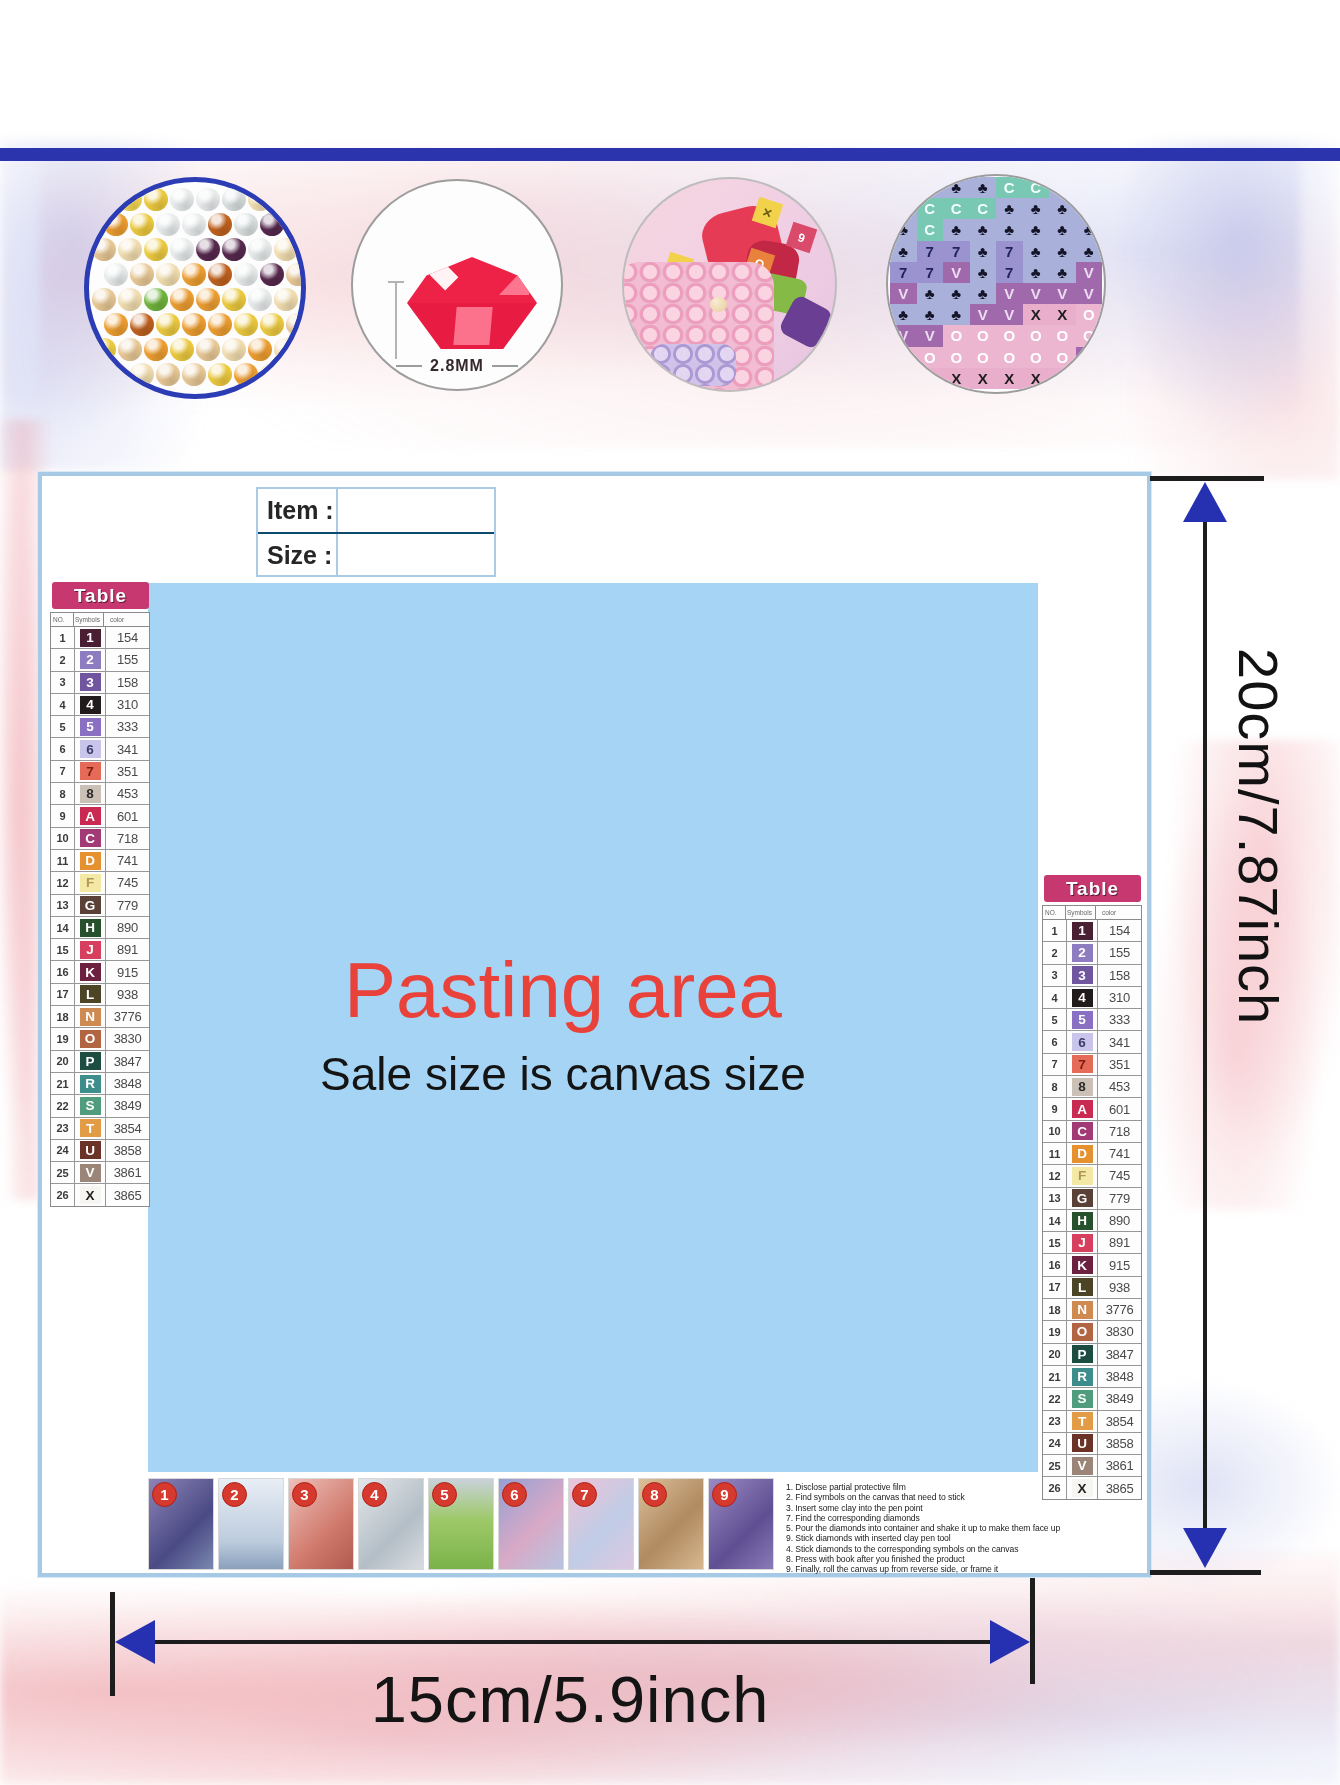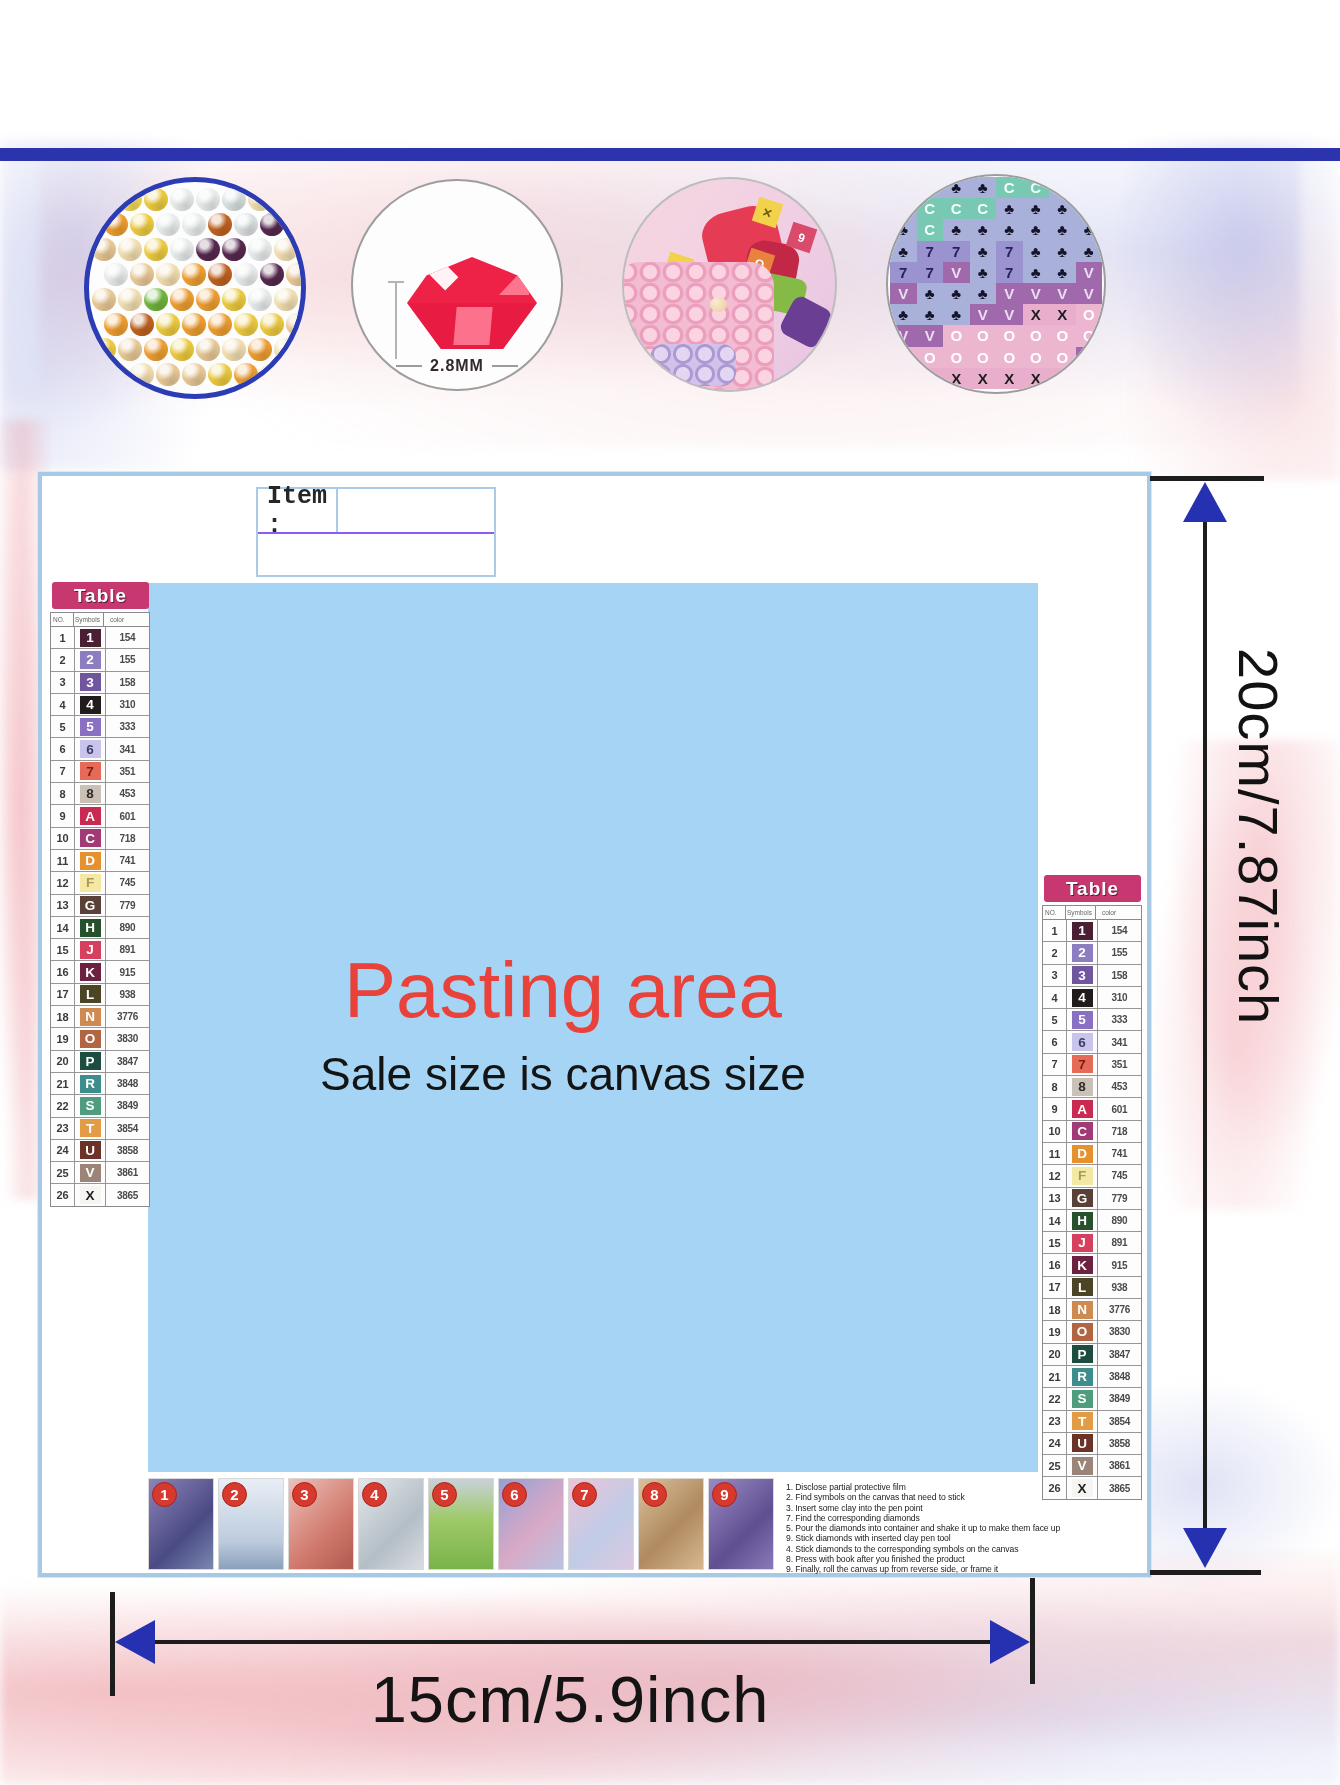--- a/index.html
+++ b/index.html
@@ -103,21 +103,21 @@
   .sym-cell{display:inline-block;width:26.5px;height:21.2px;line-height:21px;text-align:center;
     font-size:15px;font-weight:700;}
 
   
   .canvas{position:absolute;left:38px;top:472px;width:1113px;height:1105px;background:#ffffff;
     border:4px solid #a6c9e6;outline:1px solid #d8e8f4;box-sizing:border-box;z-index:1;}
 
   .item-box{position:absolute;left:256px;top:487px;width:240px;height:90px;border:2px solid #a9cbe8;
     background:#ffffff;z-index:2;box-sizing:border-box;}
   .ib-row{display:flex;height:43px;}
-  .ib-row.first{border-bottom:2px solid #8b5cf6;font-family:Liberation Mono, monospace;}
+  .ib-row.first{border-bottom:2px solid #0c4a6e;}
   .ib-label{width:80px;border-right:2px solid #a9cbe8;display:flex;align-items:center;
     padding-left:9px;font-size:25px;font-weight:700;color:#262626;box-sizing:border-box;}
   .ib-value{flex:1;}
 
   .pasting{position:absolute;left:148px;top:583px;width:890px;height:889px;background:#a6d4f4;z-index:1;}
   .pasting-title{position:absolute;left:148px;top:945px;width:830px;text-align:center;
     font-size:78px;font-weight:500;color:#e8423b;z-index:2;}
   .pasting-sub{position:absolute;left:148px;top:1047px;width:830px;text-align:center;
     font-size:46px;font-weight:500;color:#141414;z-index:2;}
 
@@ -136,21 +136,21 @@
   .mt-hc1{width:30px;border-right:1px solid #8a8a8a;padding-left:1px;box-sizing:border-box;}
   .mt-hc2{flex:1;padding-left:6px;}
   .mt-row{display:flex;height:21.3px;border-bottom:1px solid #979797;align-items:stretch;}
   .mt-row:last-child{border-bottom:none;}
   .mt-no{width:23px;border-right:1px solid #979797;display:flex;align-items:center;justify-content:center;
     font-size:11px;font-weight:700;color:#3a3a3a;}
   .mt-symwrap{width:30px;border-right:1px solid #979797;display:flex;align-items:center;justify-content:center;}
   .mt-sym{width:21px;height:18px;display:flex;align-items:center;justify-content:center;
     font-size:13.5px;font-weight:700;}
   .mt-code{flex:1;display:flex;align-items:center;justify-content:center;
-    font-size:10px;font-weight:700;color:#4a4a4a;letter-spacing:-.3px;}
+    font-size:13px;font-weight:400;color:#4a4a4a;letter-spacing:-.3px;}
 
   
   .steps{position:absolute;left:148px;top:1478px;height:92px;z-index:2;white-space:nowrap;}
   .step-thumb{position:relative;display:inline-block;width:66px;height:92px;margin-right:4px;
     border:1px solid #d8d8d8;box-sizing:border-box;vertical-align:top;}
   .step-badge{position:absolute;left:3px;top:3px;width:23px;height:23px;border-radius:50%;
     background:#d63a2f;color:#fff;font-size:15px;font-weight:700;display:flex;align-items:center;
     justify-content:center;border:1px solid #b02015;}
   .sgrad1{background:linear-gradient(135deg,#8d84b8 0%,#4a4a84 60%,#7a88b0 100%);}
   .sgrad2{background:linear-gradient(180deg,#e8eef5 0%,#bccbdd 70%,#8aa0bc 100%);}
@@ -264,20 +264,24 @@
       </div>
   </div>
 
   <div class="canvas"></div>
 
   <div class="item-box">
     <div class="ib-row first">
       <div class="ib-label">Item :</div>
       <div class="ib-value"></div>
     </div>
+    <div class="ib-row">
+      <div class="ib-label">Size :</div>
+      <div class="ib-value"></div>
+    </div>
   </div>
 
   <div class="pasting"></div>
   <div class="pasting-title">Pasting area</div>
   <div class="pasting-sub">Sale size is canvas size</div>
 
   <div class="pill pill-left">Table</div>
   <div class="mini-table mt-left">
       <div class="mt-head">
         <span class="mt-hc0">NO.</span>

